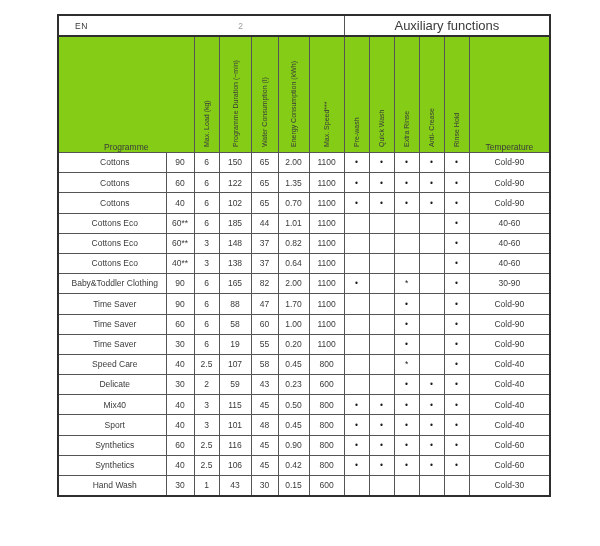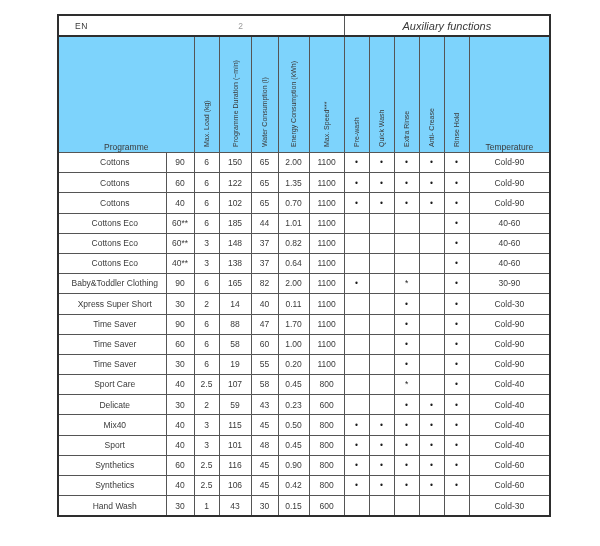--- a/index.html
+++ b/index.html
@@ -9,23 +9,23 @@
     -webkit-font-smoothing:antialiased;
   }
   .table-wrap{position:absolute;left:57px;top:14px;}
   table{border-collapse:collapse;table-layout:fixed;width:492px;border:2px solid #2e2e2e;}
   td,th{border:1px solid #555;padding:0;font-weight:normal;overflow:hidden;}
   
   tr.top-row td{height:19px;border-bottom:2px solid #2e2e2e;}
   .en-cell{position:relative;font-size:8.5px;}
   .en-label{position:absolute;left:16px;top:50%;transform:translateY(-50%);letter-spacing:.5px;}
   .page-num{position:absolute;left:63%;top:50%;transform:translateY(-50%);color:#9b9b9b;}
-  .aux-group{text-align:center;font-size:11px;font-style:italic;}
+  .aux-group{text-align:center;font-size:13px;}
   
-  tr.col-head th{height:115px;vertical-align:bottom;background:#7dd3fc;font-size:8.5px;}
+  tr.col-head th{height:115px;vertical-align:bottom;background:#84cc16;font-size:8.5px;}
   th.center-head{vertical-align:middle;text-align:center;}
   .vert{
     writing-mode:vertical-rl;transform:rotate(180deg);
     white-space:nowrap;font-size:7px;line-height:1;
     margin:0 auto;padding-top:5px;height:108px;text-align:left;display:block;
   }
   
   tr.data-row td{height:19.2px;font-size:8.5px;vertical-align:middle;text-align:center;line-height:1;}
   td.cell-name{text-align:left;padding-left:5px;}
   td.cell-aux{font-size:9px;color:#1d1d1d;}
@@ -192,35 +192,20 @@
           <td>2.00</td>
           <td>1100</td>
           <td class="cell-aux">•</td>
           <td class="cell-aux"></td>
           <td class="cell-aux">*</td>
           <td class="cell-aux"></td>
           <td class="cell-aux">•</td>
           <td>30-90</td>
         </tr>
         <tr class="data-row">
-          <td class="cell-name">Xpress Super Short</td>
-          <td>30</td>
-          <td>2</td>
-          <td>14</td>
-          <td>40</td>
-          <td>0.11</td>
-          <td>1100</td>
-          <td class="cell-aux"></td>
-          <td class="cell-aux"></td>
-          <td class="cell-aux">•</td>
-          <td class="cell-aux"></td>
-          <td class="cell-aux">•</td>
-          <td>Cold-30</td>
-        </tr>
-        <tr class="data-row">
           <td class="cell-name">Time Saver</td>
           <td>90</td>
           <td>6</td>
           <td>88</td>
           <td>47</td>
           <td>1.70</td>
           <td>1100</td>
           <td class="cell-aux"></td>
           <td class="cell-aux"></td>
           <td class="cell-aux">•</td>
@@ -252,21 +237,21 @@
           <td>0.20</td>
           <td>1100</td>
           <td class="cell-aux"></td>
           <td class="cell-aux"></td>
           <td class="cell-aux">•</td>
           <td class="cell-aux"></td>
           <td class="cell-aux">•</td>
           <td>Cold-90</td>
         </tr>
         <tr class="data-row">
-          <td class="cell-name">Sport Care</td>
+          <td class="cell-name">Speed Care</td>
           <td>40</td>
           <td>2.5</td>
           <td>107</td>
           <td>58</td>
           <td>0.45</td>
           <td>800</td>
           <td class="cell-aux"></td>
           <td class="cell-aux"></td>
           <td class="cell-aux">*</td>
           <td class="cell-aux"></td>

